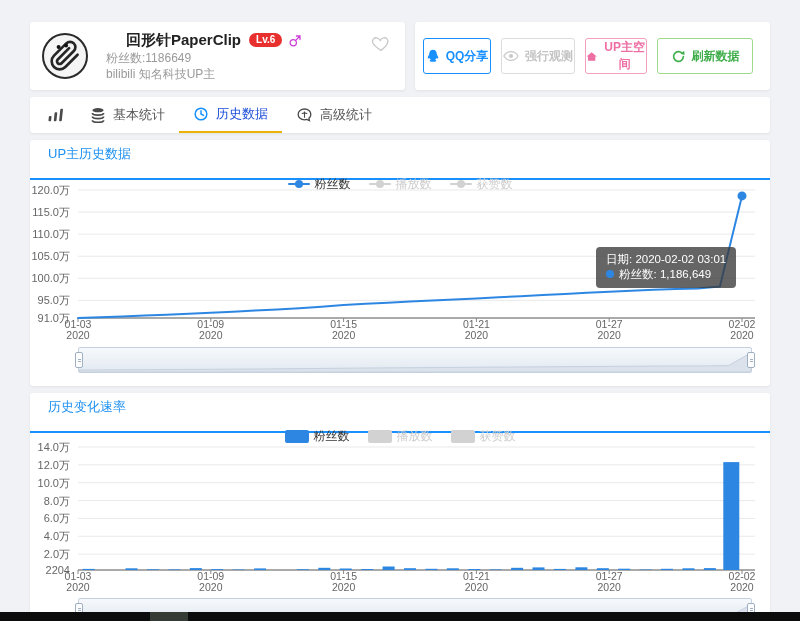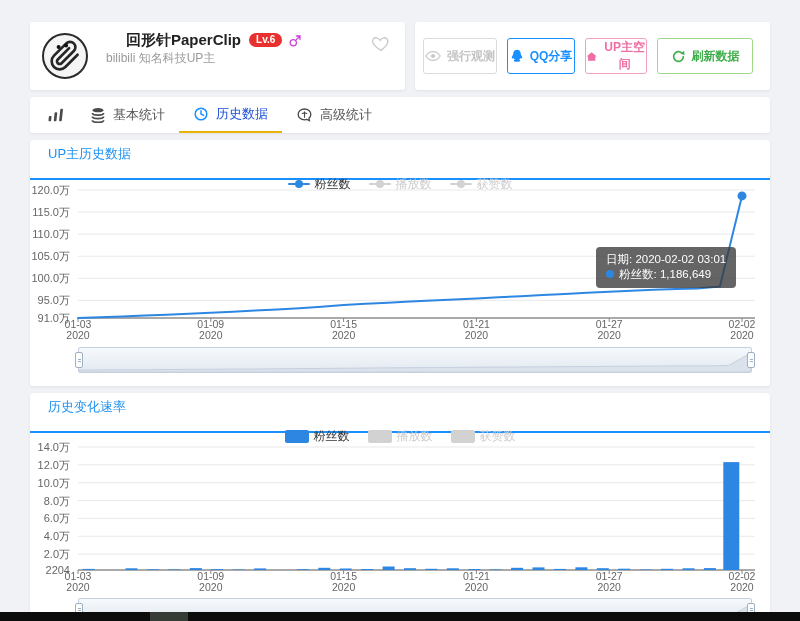--- a/index.html
+++ b/index.html
@@ -89,42 +89,43 @@
       <div class="name-row">
         <span class="p-name">回形针PaperClip</span>
         <span class="lv-badge">Lv.6</span>
         <span class="gender">
           <svg width="15" height="15" viewBox="0 0 20 20">
             <circle cx="7" cy="13" r="4.2" fill="none" stroke="#cb3dd6" stroke-width="1.7"></circle>
             <path d="M10.2 9.8 L16 4 M11.3 4 H16 V8.7" fill="none" stroke="#cb3dd6" stroke-width="1.7" stroke-linecap="round"></path>
           </svg>
         </span>
       </div>
+      <div class="p-sub">粉丝数:1186649</div>
       <div class="p-sub">bilibili 知名科技UP主</div>
     </div>
     <div class="heart">
       <svg width="20" height="18" viewBox="0 0 24 22">
         <path d="M12 20s-8-5.1-10-9.4C.6 7 3.6 3.9 7 4.7c1.9.4 3.2 1.7 4 3 .8-1.3 2.1-2.6 4-3 3.4-.8 6.4 2.3 5 5.9C19 14.9 12 20 12 20z" fill="none" stroke="#c9c9c9" stroke-width="1.6"></path>
       </svg>
     </div>
   </div>
 
   <div class="card actions-card">
+    <button class="btn btn-qq">
+      <svg width="14" height="15" viewBox="0 0 20 21">
+        <path d="M10 1c-3 0-5.3 2.3-5.3 5.2 0 1.1-.6 2.3-1.2 3.4-.9 1.5-1.4 3.2-.5 3.8.6.4 1.5-.2 2.1-.9.3 1.1 1 2 1.9 2.6-1 .3-1.8.8-1.8 1.4 0 .8 2.1 1.4 4.8 1.4s4.8-.6 4.8-1.4c0-.6-.8-1.1-1.8-1.4.9-.6 1.6-1.5 1.9-2.6.6.7 1.5 1.3 2.1.9.9-.6.4-2.3-.5-3.8-.6-1.1-1.2-2.3-1.2-3.4C15.3 3.3 13 1 10 1z" fill="#1890ff"></path>
+      </svg>
+      <span>QQ分享</span>
+    </button>
     <button class="btn btn-disabled">
       <svg width="16" height="12" viewBox="0 0 20 14">
         <path d="M1 7s3.4-5.5 9-5.5S19 7 19 7s-3.4 5.5-9 5.5S1 7 1 7z" fill="none" stroke="#c8c8c8" stroke-width="1.5"></path>
         <circle cx="10" cy="7" r="2.6" fill="#c8c8c8"></circle>
       </svg>
       <span>强行观测</span>
-    </button>
-    <button class="btn btn-qq">
-      <svg width="14" height="15" viewBox="0 0 20 21">
-        <path d="M10 1c-3 0-5.3 2.3-5.3 5.2 0 1.1-.6 2.3-1.2 3.4-.9 1.5-1.4 3.2-.5 3.8.6.4 1.5-.2 2.1-.9.3 1.1 1 2 1.9 2.6-1 .3-1.8.8-1.8 1.4 0 .8 2.1 1.4 4.8 1.4s4.8-.6 4.8-1.4c0-.6-.8-1.1-1.8-1.4.9-.6 1.6-1.5 1.9-2.6.6.7 1.5 1.3 2.1.9.9-.6.4-2.3-.5-3.8-.6-1.1-1.2-2.3-1.2-3.4C15.3 3.3 13 1 10 1z" fill="#1890ff"></path>
-      </svg>
-      <span>QQ分享</span>
     </button>
     <button class="btn btn-up">
       <svg width="14" height="13" viewBox="0 0 20 18">
         <path d="M10 1.5l9 7.5h-2.6v7.5H3.6V9H1z" fill="#ee6fa4"></path>
       </svg>
       <span>UP主空间</span>
     </button>
     <button class="btn btn-ref">
       <svg width="15" height="15" viewBox="0 0 20 20">
         <path d="M16.5 10a6.5 6.5 0 1 1-2-4.7" fill="none" stroke="#3fae4a" stroke-width="2.2" stroke-linecap="round"></path>

